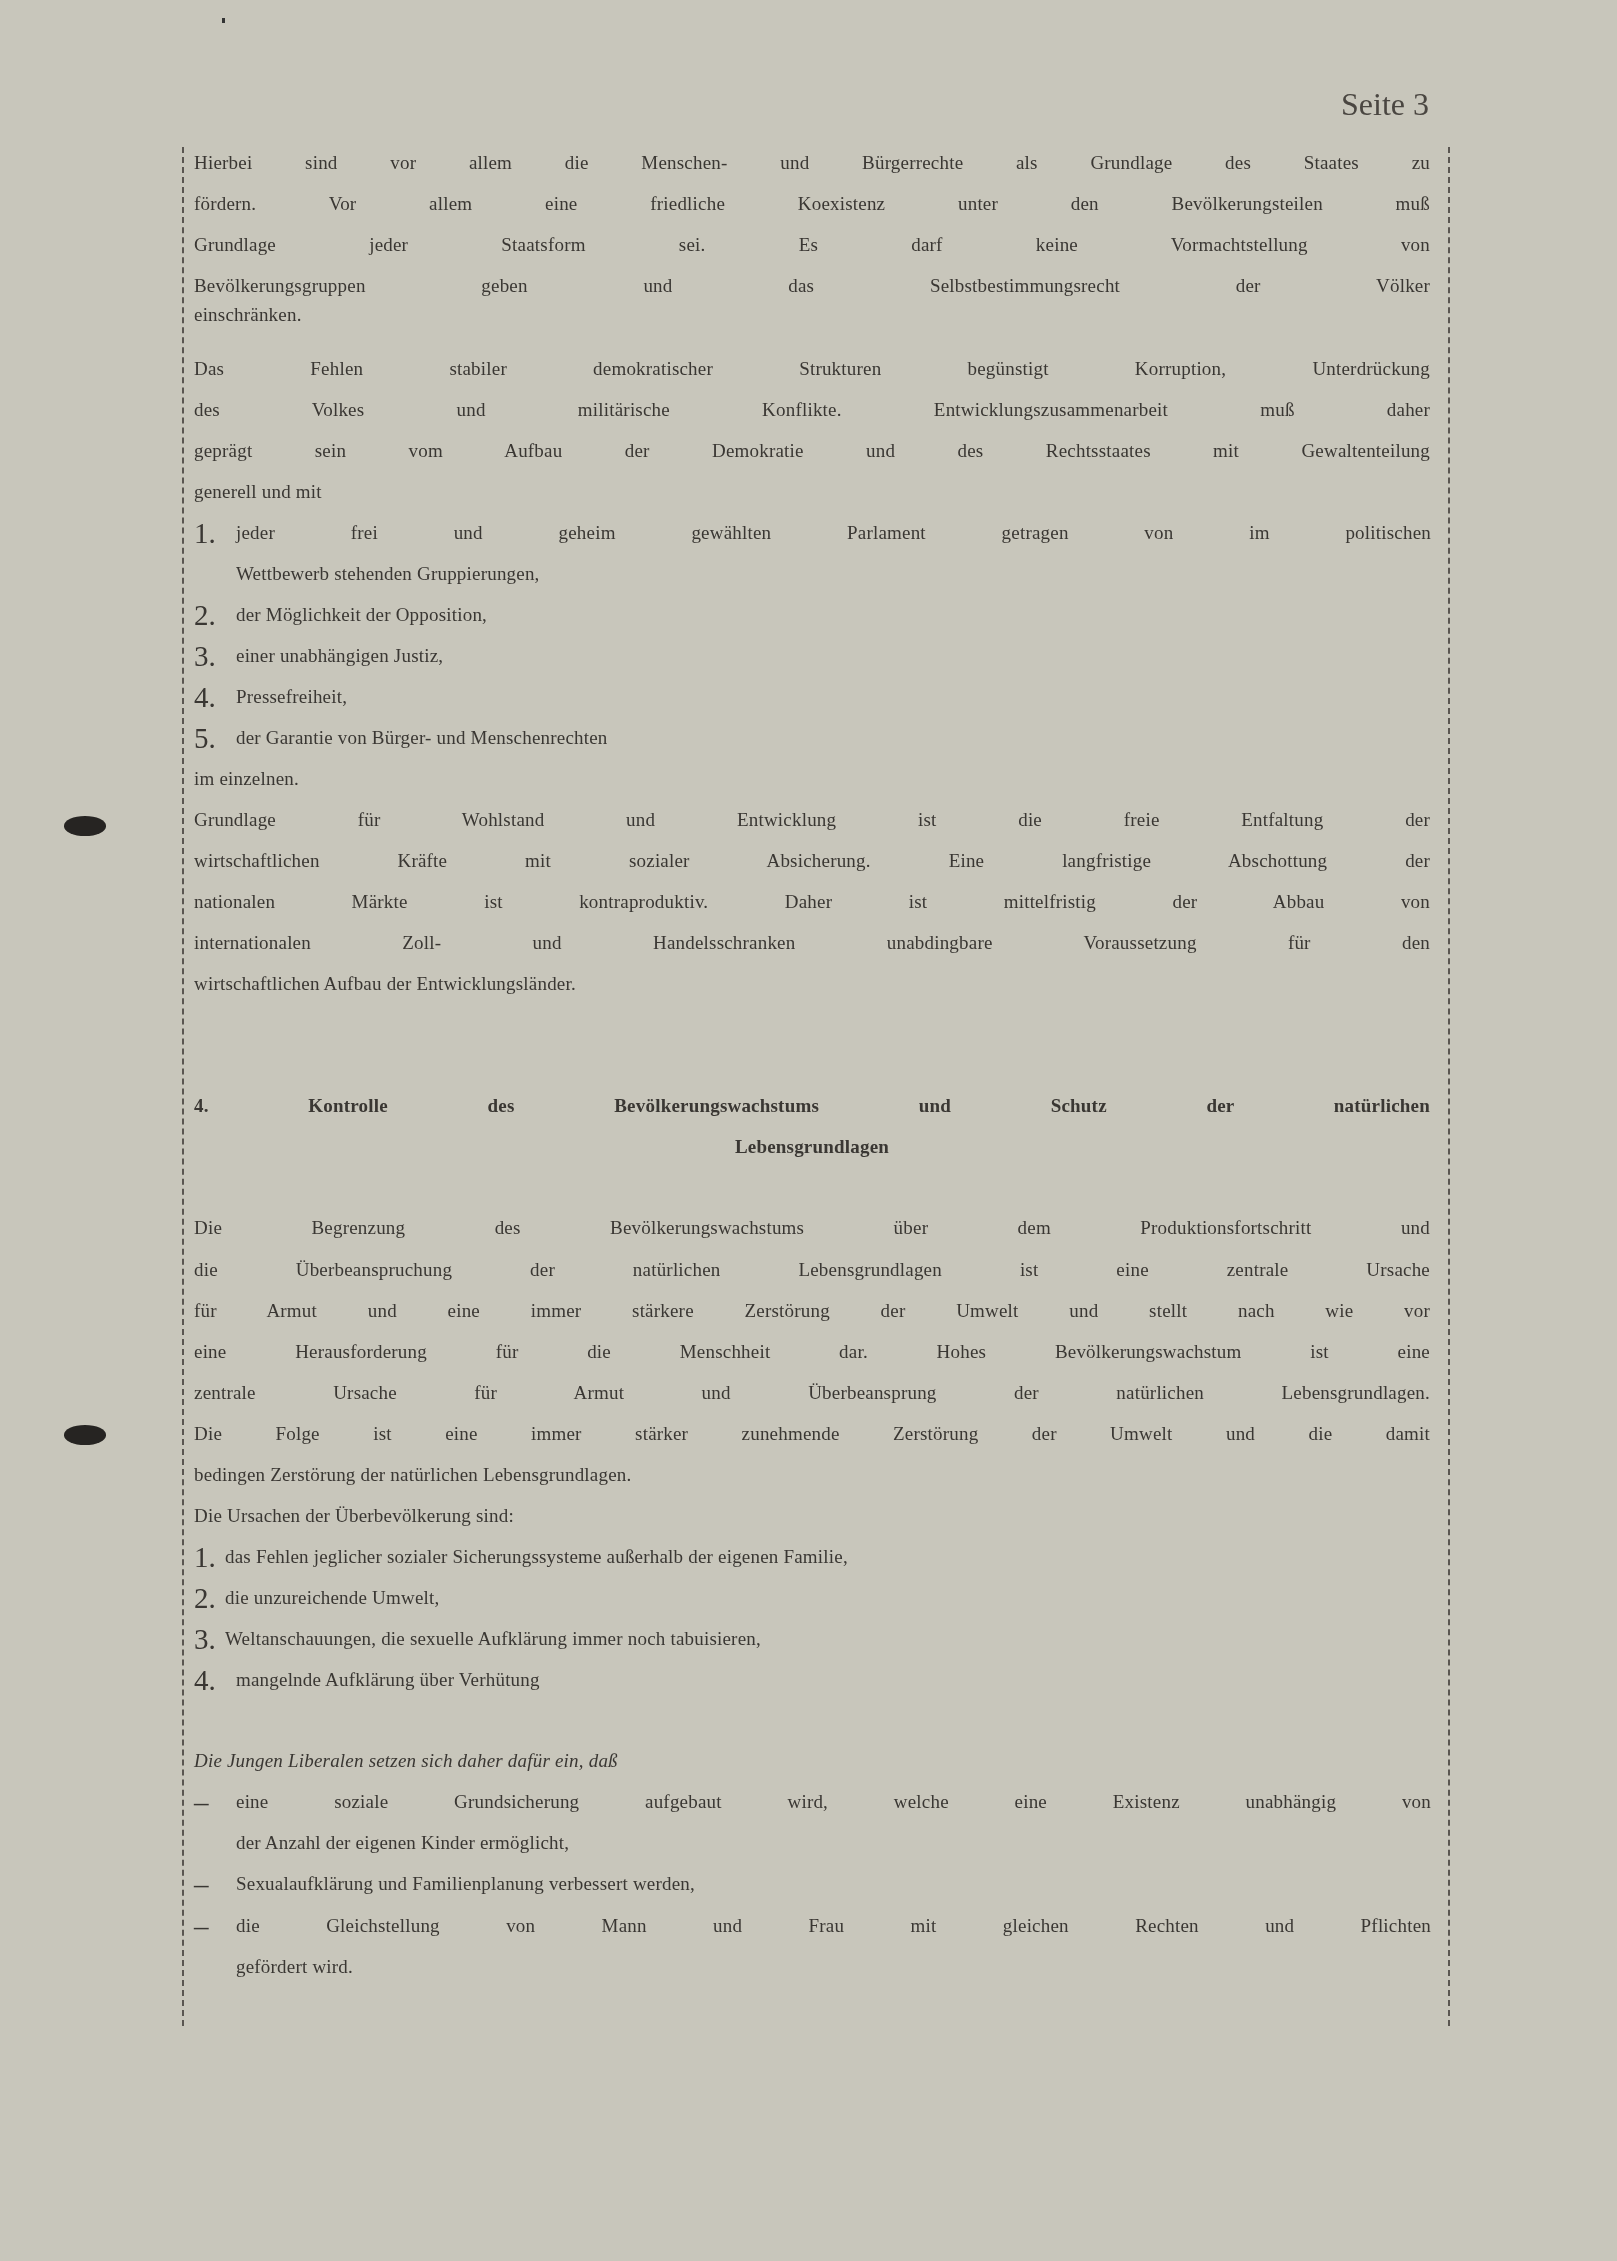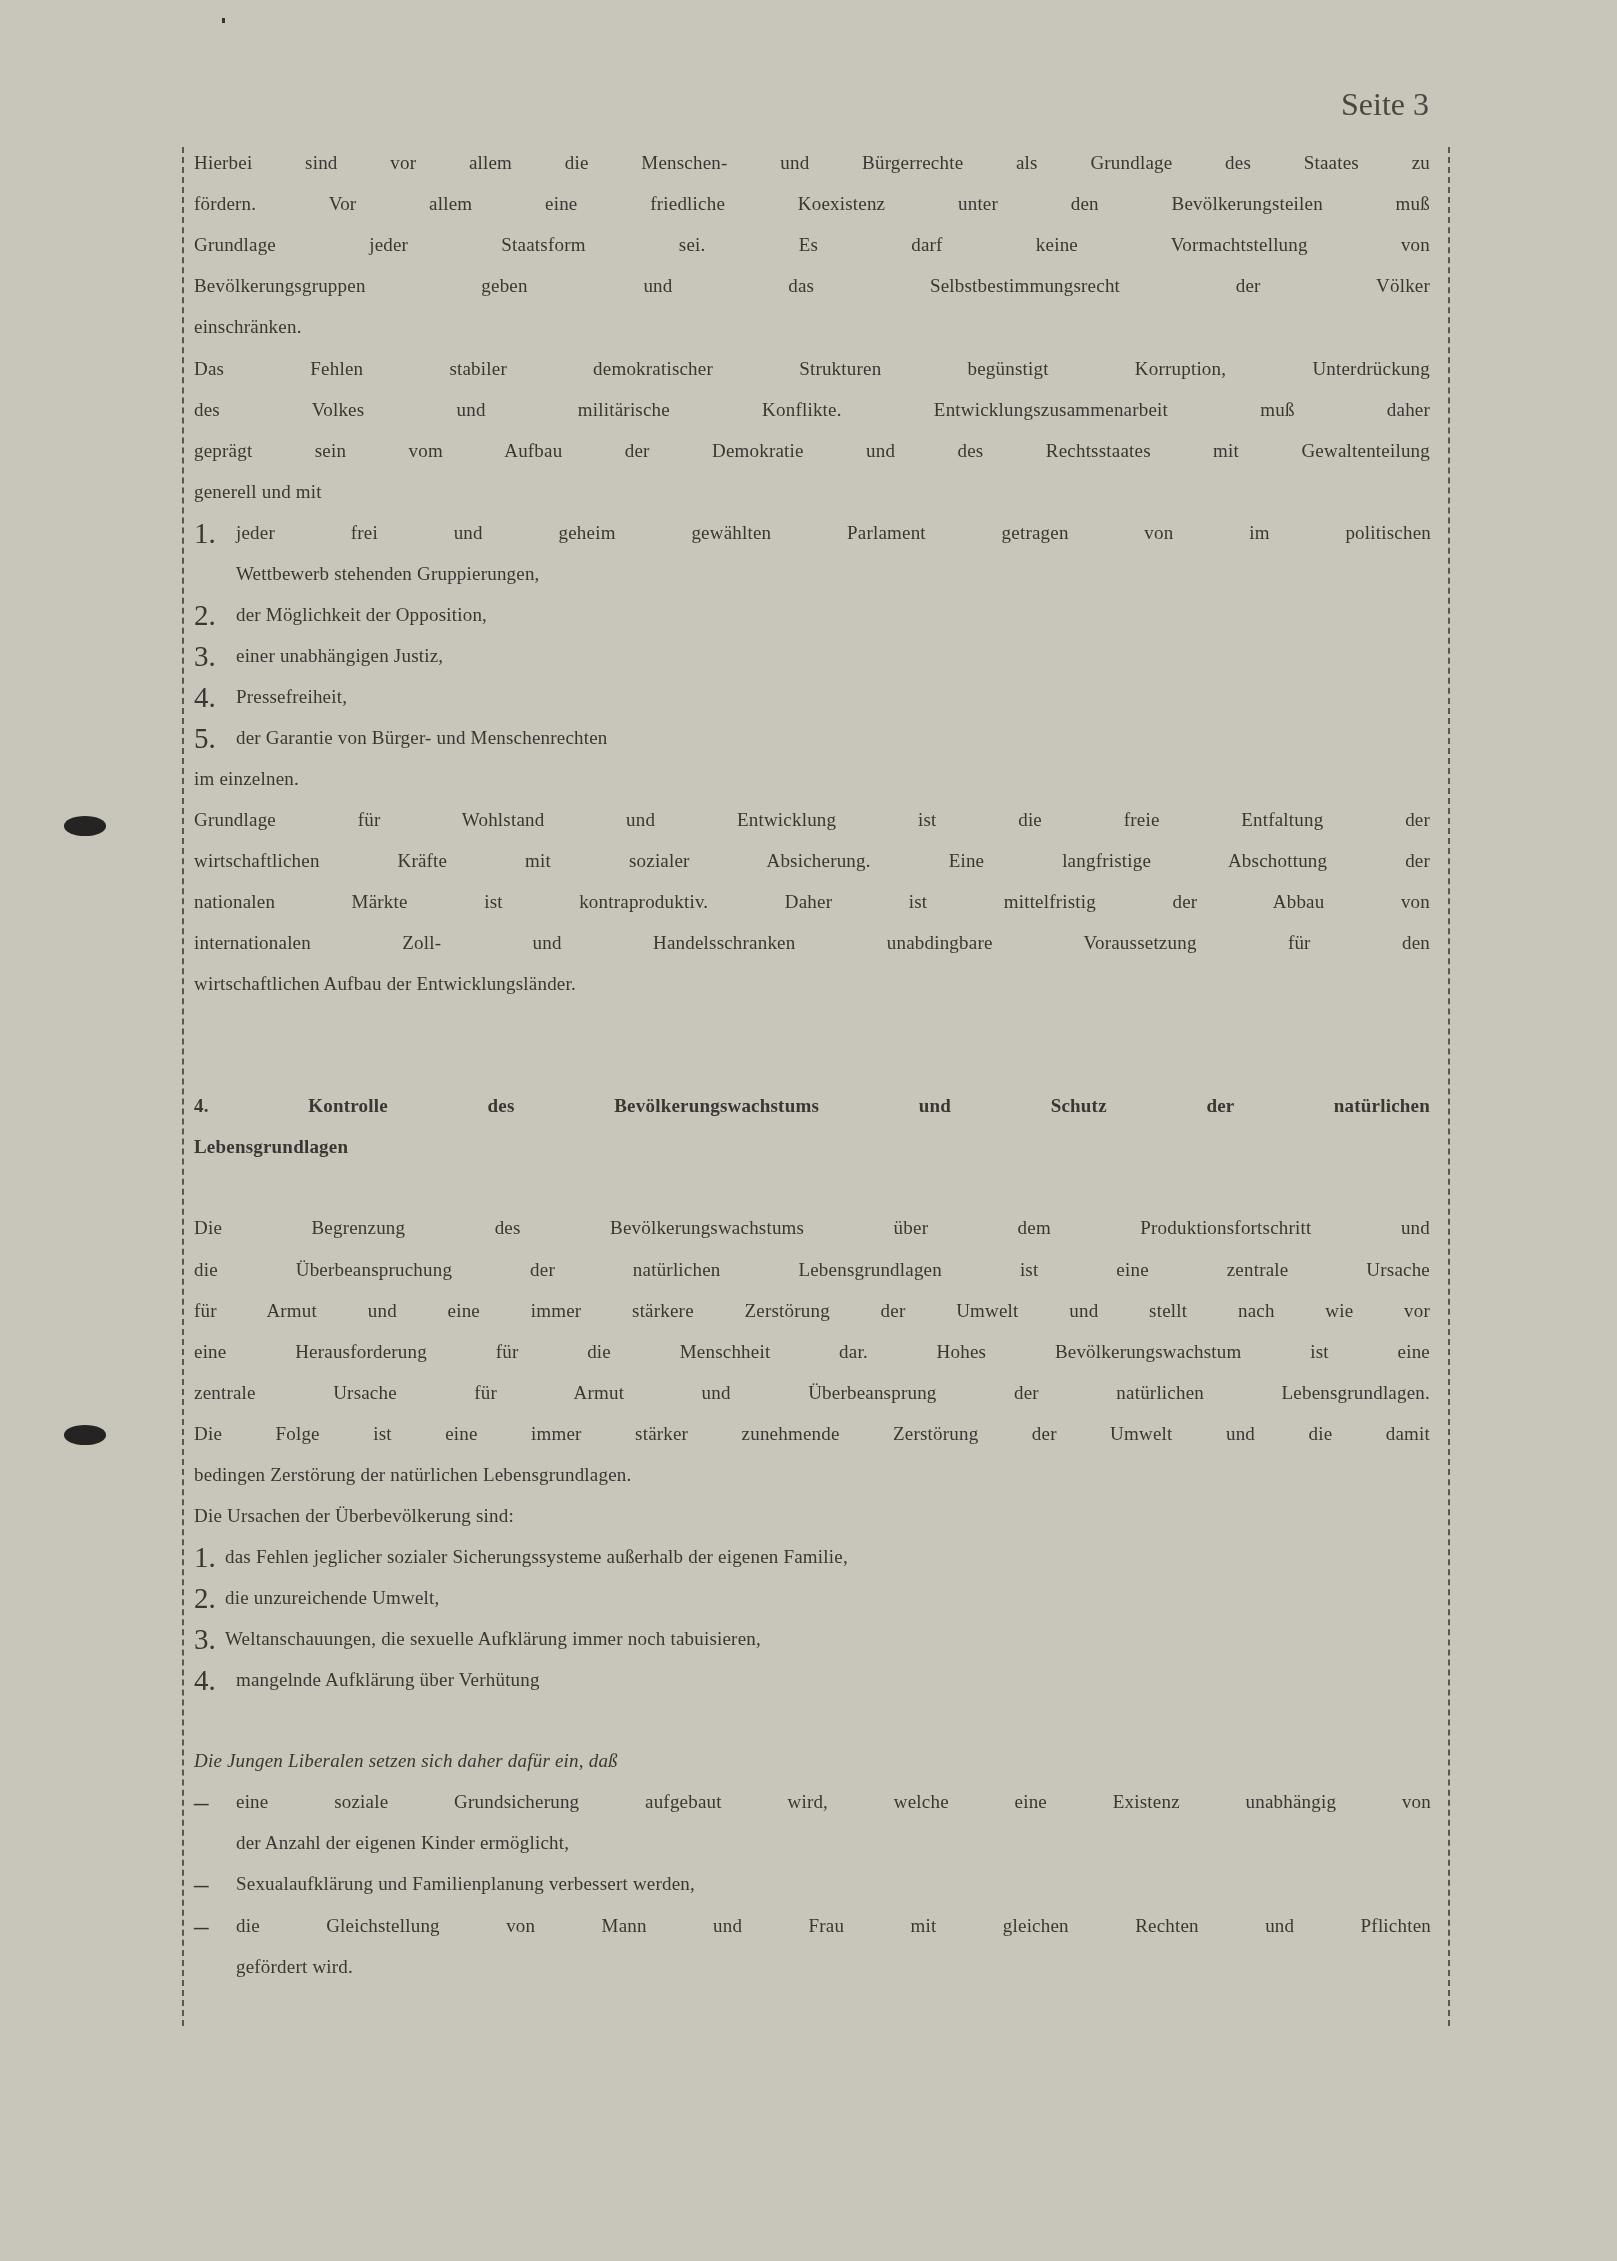--- a/index.html
+++ b/index.html
@@ -25,21 +25,21 @@
   .line {
     position: absolute;
     left: 194px; width: 1236px;
     font-size: 19px;
     line-height: 40px;
     white-space: nowrap;
     letter-spacing: 0.2px;
   }
   .just { text-align: justify; text-align-last: justify; }
   .indent { left: 236px; width: 1195px; }
-  .heading { font-weight: bold; }
+  .heading { font-weight: bold; text-align: center; }
   .italic { font-style: italic; }
   .dash-marker { position: absolute; left: 194px; font-size: 29px; line-height: 40px; }
   .punch-hole {
     position: absolute; left: 64px;
     width: 42px; height: 19.5px;
     background: #262422;
     border-radius: 50%;
   }
   .speck {
     position: absolute; left: 222px; top: 18px;
@@ -54,21 +54,21 @@
 
 <div class="frame"></div>
 
 <div class="punch-hole" style="top:816px"></div>
 <div class="punch-hole" style="top:1425px"></div>
 
 <div class="line just" style="top:143px">Hierbei sind vor allem die Menschen- und Bürgerrechte als Grundlage des Staates zu</div>
 <div class="line just" style="top:184px">fördern. Vor allem eine friedliche Koexistenz unter den Bevölkerungsteilen muß</div>
 <div class="line just" style="top:225px">Grundlage jeder Staatsform sei. Es darf keine Vormachtstellung von</div>
 <div class="line just" style="top:266px">Bevölkerungsgruppen geben und das Selbstbestimmungsrecht der Völker</div>
-<div class="line" style="top:307px">einschränken.</div>
+<div class="line" style="top:295px">einschränken.</div>
 
 <div class="line just" style="top:349px">Das Fehlen stabiler demokratischer Strukturen begünstigt Korruption, Unterdrückung</div>
 <div class="line just" style="top:390px">des Volkes und militärische Konflikte. Entwicklungszusammenarbeit muß daher</div>
 <div class="line just" style="top:431px">geprägt sein vom Aufbau der Demokratie und des Rechtsstaates mit Gewaltenteilung</div>
 <div class="line" style="top:472px">generell und mit</div>
 
 <div class="dash-marker" style="top:513px">1.</div>
 <div class="line just indent" style="top:513px">jeder frei und geheim gewählten Parlament getragen von im politischen</div>
 <div class="line indent" style="top:554px">Wettbewerb stehenden Gruppierungen,</div>
 <div class="dash-marker" style="top:595px">2.</div>

